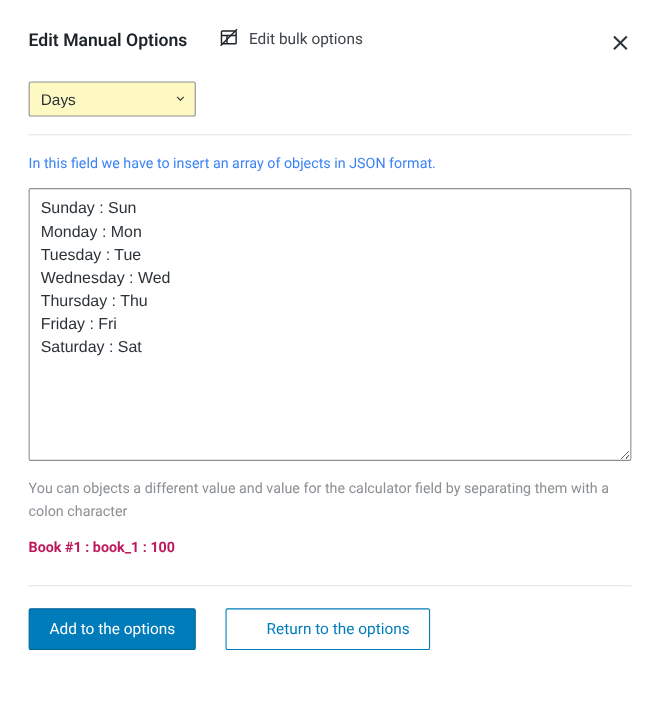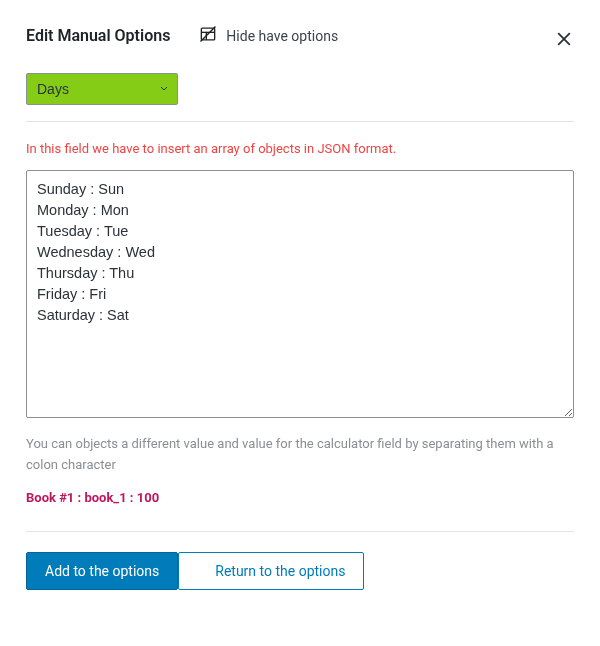--- a/index.html
+++ b/index.html
@@ -70,21 +70,21 @@
   
   .select-wrap {
     width: 152px;
     position: relative;
     margin-bottom: 16px;
   }
   .select {
     width: 100%;
     height: 32px;
     border: 1px solid #8c8f94;
-    background: #84cc16;
+    background: #fef9c3;
     font-size: 14px;
     color: #2c3338;
     padding: 0 28px 0 10px;
     appearance: none;
     -webkit-appearance: none;
     -moz-appearance: none;
     border-radius: 2px;
     cursor: pointer;
   }
   .select-caret {
@@ -103,21 +103,21 @@
   }
 
   hr.divider {
     border: none;
     border-top: 1px solid #e2e4e7;
     margin: 0 0 18px 0;
   }
 
   .helper {
     font-size: 13px;
-    color: #ef4444;
+    color: #3b82f6;
     margin: 0 0 12px 0;
     line-height: 1.4;
   }
 
   .textarea {
     width: 100%;
     height: 248px;
     border: 1px solid #8c8f94;
     resize: both;
     font-family: Liberation Sans, sans-serif;
@@ -145,21 +145,21 @@
   }
 
   hr.divider2 {
     border: none;
     border-top: 1px solid #e2e4e7;
     margin: 26px 0 20px 0;
   }
 
   .button-row {
     display: flex;
-    gap: 0;
+    gap: 27px;
   }
   .btn {
     height: 38px;
     padding: 0 18px;
     font-size: 14px;
     border-radius: 2px;
     cursor: pointer;
     display: inline-flex;
     align-items: center;
     justify-content: center;
@@ -186,21 +186,21 @@
     <h2 class="title">Edit Manual Options</h2>
     <span class="hide-bulk">
       <span>
         <svg viewBox="0 0 24 24" stroke-width="1.6">
           <rect x="4" y="5" width="16" height="14" rx="1"></rect>
           <line x1="4" y1="10" x2="20" y2="10"></line>
           <line x1="10" y1="10" x2="10" y2="19"></line>
           <line x1="3" y1="21" x2="21" y2="3"></line>
         </svg>
       </span>
-      <span>Hide have options</span>
+      <span>Edit bulk options</span>
     </span>
   </div>
 
   <button class="close-btn" aria-label="Close">
     <span>
       <svg viewBox="0 0 24 24" fill="none">
         <line x1="5" y1="5" x2="19" y2="19"></line>
         <line x1="19" y1="5" x2="5" y2="19"></line>
       </svg>
     </span>

